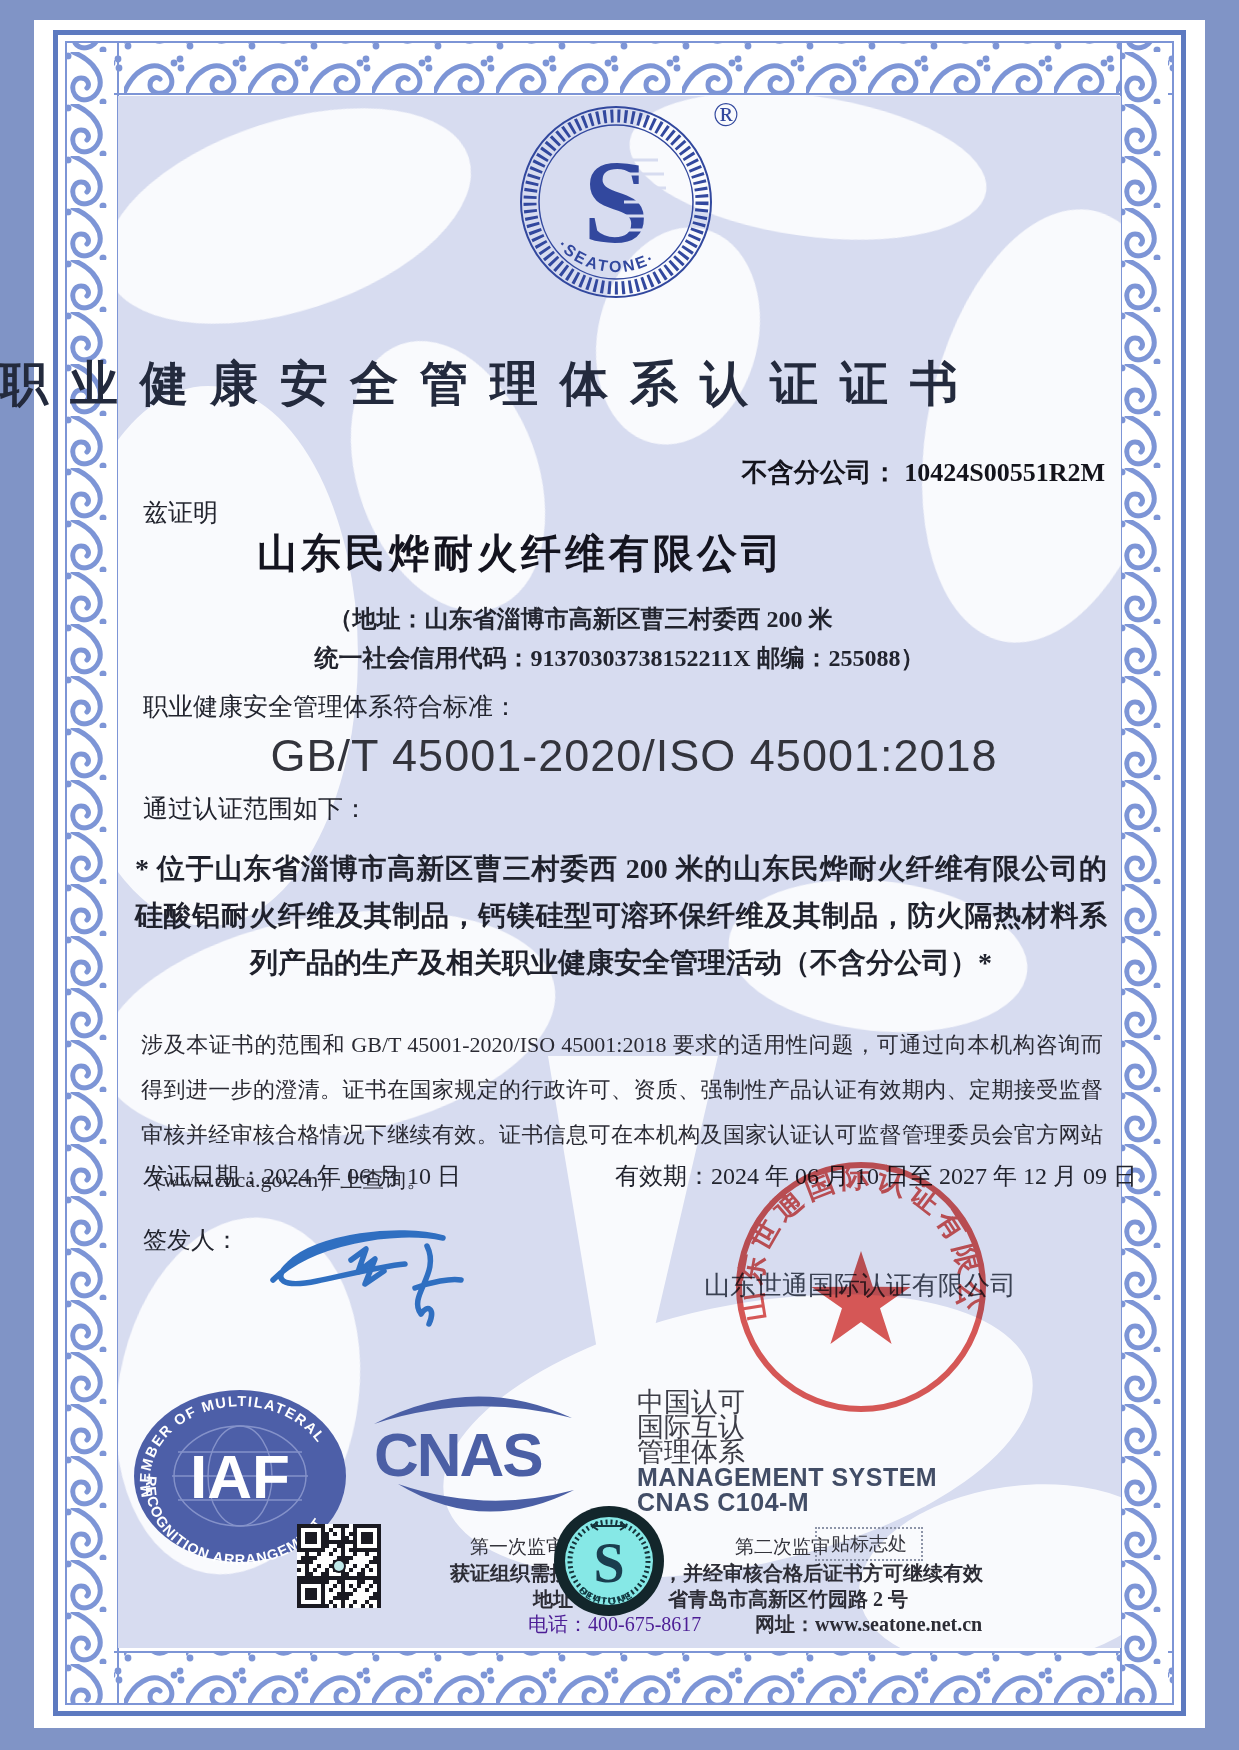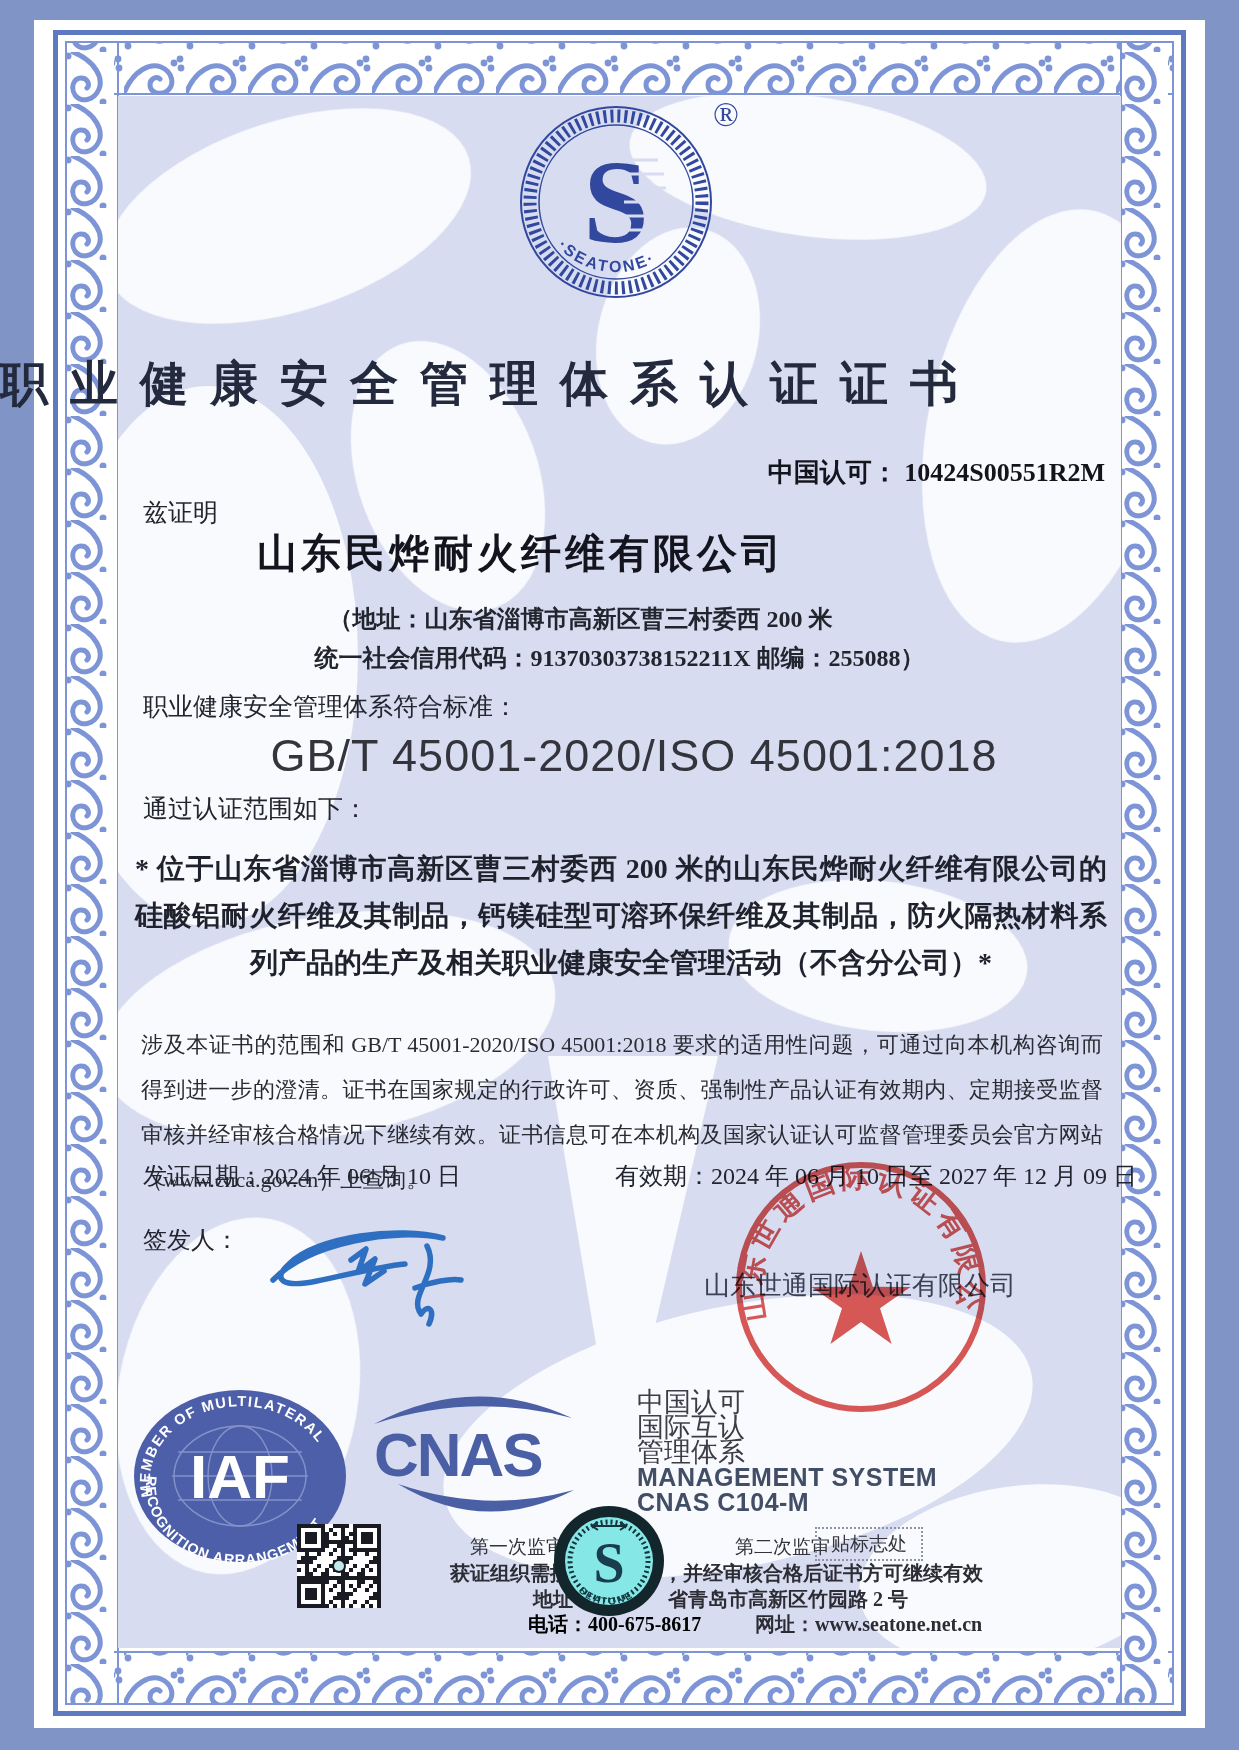--- a/index.html
+++ b/index.html
@@ -37,21 +37,21 @@
   .cnasblock .en{font-size:25px;font-weight:bold;color:#424d66;display:block;
                  font-family:"Liberation Sans","DejaVu Sans",sans-serif;letter-spacing:.5px;}
   .audit1{left:470px;top:1534px;font-size:19px;color:#34343c;}
   .audit2{left:735px;top:1534px;font-size:19px;color:#34343c;}
   .stickerbox{left:815px;top:1527px;width:104px;height:30px;border:2px dotted #8d94a8;
               font-size:19px;color:#34343c;text-align:center;line-height:30px;}
   .fnote-l{left:450px;top:1560px;font-size:20px;font-weight:600;color:#2c2c35;}
   .fnote-r{left:663px;top:1560px;font-size:20px;font-weight:600;color:#2c2c35;}
   .faddr-l{left:533px;top:1586px;font-size:20px;font-weight:600;color:#2c2c35;}
   .faddr-r{left:668px;top:1586px;font-size:20px;font-weight:600;color:#2c2c35;}
-  .fphone{left:528px;top:1611px;font-size:20px;font-weight:700;color:#000000;}
+  .fphone{left:528px;top:1611px;font-size:20px;font-weight:400;color:#4c1d95;}
   .fweb{left:755px;top:1611px;font-size:20px;font-weight:600;color:#2c2c35;text-align:right;}
   .qr{left:297px;top:1524px;z-index:2;}
   .qrcap{left:281px;top:1611px;width:116px;text-align:center;font-size:18px;font-weight:bold;color:#2b2b33;}
   .holo{left:552px;top:1504px;z-index:6;}
   .logo{left:498px;top:90px;}
   .iaf{left:128px;top:1386px;}
   .cnaslogo{left:372px;top:1384px;}
 </style>
 </head>
 <body>
@@ -121,21 +121,21 @@
     <defs>
         <path id="logoArc" d="M 54,150 A 80,80 0 0 0 182,150"></path>
       </defs>
     <text font-size="16" font-weight="bold" letter-spacing="2.5" fill="#32489e" font-family="Liberation Sans, sans-serif">
       <textPath href="#logoArc" startOffset="8">·SEATONE·</textPath>
     </text>
     <text x="228" y="36" text-anchor="middle" font-size="34" fill="#32489e">®</text>
   </svg>
 
   <div class="txt title" style="z-index:2;">职业健康安全管理体系认证证书</div>
-  <div class="txt certno" style="z-index:2;">中国认可： 10424S00551R2M</div>
+  <div class="txt certno" style="z-index:2;">不含分公司： 10424S00551R2M</div>
   <div class="txt certify" style="z-index:2;">兹证明</div>
   <div class="txt company" style="z-index:2;">山东民烨耐火纤维有限公司</div>
   <div class="txt addr1" style="z-index:2;">（地址：山东省淄博市高新区曹三村委西 200 米</div>
   <div class="txt addr2" style="z-index:2;">统一社会信用代码：91370303738152211X 邮编：255088）</div>
   <div class="txt stdlabel" style="z-index:2;">职业健康安全管理体系符合标准：</div>
   <div class="txt stdvalue" style="z-index:2;">GB/T 45001-2020/ISO 45001:2018</div>
   <div class="txt scopelabel" style="z-index:2;">通过认证范围如下：</div>
   <div class="txt scope" style="z-index:2;">* 位于山东省淄博市高新区曹三村委西 200 米的山东民烨耐火纤维有限公司的硅酸铝耐火纤维及其制品，钙镁硅型可溶环保纤维及其制品，防火隔热材料系列产品的生产及相关职业健康安全管理活动（不含分公司）*</div>
   <div class="txt notice" style="z-index:2;">涉及本证书的范围和 GB/T 45001-2020/ISO 45001:2018 要求的适用性问题，可通过向本机构咨询而得到进一步的澄清。证书在国家规定的行政许可、资质、强制性产品认证有效期内、定期接受监督审核并经审核合格情况下继续有效。证书信息可在本机构及国家认证认可监督管理委员会官方网站（www.cnca.gov.cn）上查询。</div>
   <div class="txt issue" style="z-index:2;">发证日期：2024 年 06 月 10 日</div>

